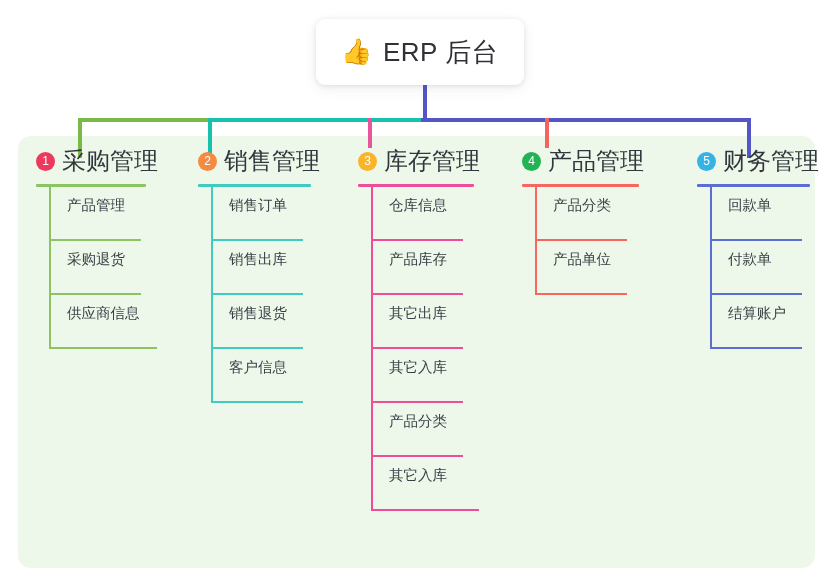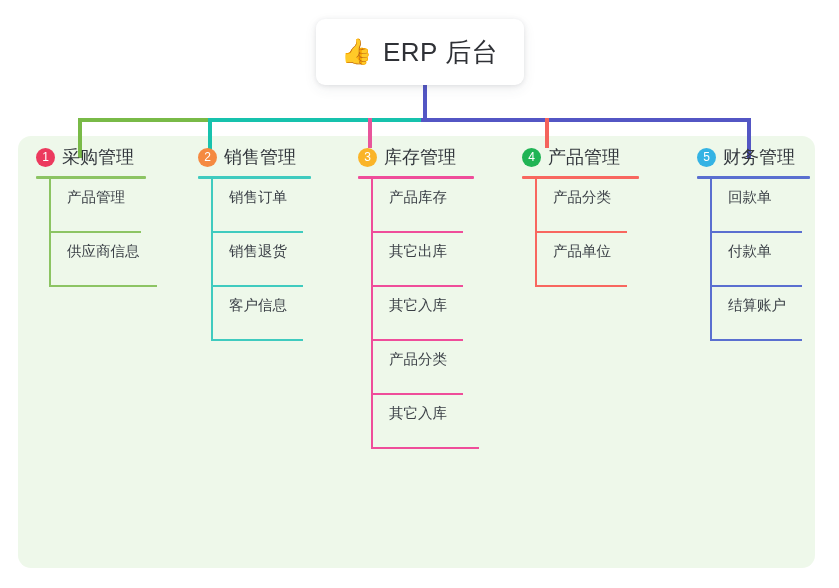--- a/index.html
+++ b/index.html
@@ -122,21 +122,21 @@
     height: 19px;
     border-radius: 50%;
     color: #ffffff;
     font-size: 12px;
     line-height: 19px;
     text-align: center;
     flex: 0 0 auto;
     font-family: "Liberation Sans", sans-serif;
   }
   .col-title {
-    font-size: 18px;
+    font-size: 24px;
     color: #33373d;
   }
   .col-rule {
     height: 3px;
     border-radius: 1px;
   }
 
   .items {
     margin-left: 13px;
     padding-top: 0;
@@ -199,20 +199,25 @@
   </div>
   <div class="col-rule" style="background: rgb(140, 196, 99); width: 110px;"></div>
   <div class="items">
       <div class="item">
         <span class="rail" style="background: rgb(140, 196, 99);"></span>
         <span class="underline" style="background: rgb(140, 196, 99); width: 92px;"></span>
         <span class="item-label">产品管理</span>
       </div>
       <div class="item">
         <span class="rail" style="background: rgb(140, 196, 99);"></span>
+        <span class="underline" style="background: rgb(140, 196, 99); width: 92px;"></span>
+        <span class="item-label">采购退货</span>
+      </div>
+      <div class="item">
+        <span class="rail" style="background: rgb(140, 196, 99);"></span>
         <span class="underline" style="background: rgb(140, 196, 99); width: 108px;"></span>
         <span class="item-label">供应商信息</span>
       </div>
     </div>
 </div>
 
 <div class="column" id="col-2">
   <div class="col-head">
     <span class="badge" style="background: rgb(245, 138, 65);">2</span>
     <span class="col-title">销售管理</span>
@@ -220,40 +225,50 @@
   <div class="col-rule" style="background: rgb(63, 203, 191); width: 113px;"></div>
   <div class="items">
       <div class="item">
         <span class="rail" style="background: rgb(63, 203, 191);"></span>
         <span class="underline" style="background: rgb(63, 203, 191); width: 92px;"></span>
         <span class="item-label">销售订单</span>
       </div>
       <div class="item">
         <span class="rail" style="background: rgb(63, 203, 191);"></span>
         <span class="underline" style="background: rgb(63, 203, 191); width: 92px;"></span>
+        <span class="item-label">销售出库</span>
+      </div>
+      <div class="item">
+        <span class="rail" style="background: rgb(63, 203, 191);"></span>
+        <span class="underline" style="background: rgb(63, 203, 191); width: 92px;"></span>
         <span class="item-label">销售退货</span>
       </div>
       <div class="item">
         <span class="rail" style="background: rgb(63, 203, 191);"></span>
         <span class="underline" style="background: rgb(63, 203, 191); width: 92px;"></span>
         <span class="item-label">客户信息</span>
       </div>
     </div>
 </div>
 
 <div class="column" id="col-3">
   <div class="col-head">
     <span class="badge" style="background: rgb(250, 180, 41);">3</span>
     <span class="col-title">库存管理</span>
   </div>
   <div class="col-rule" style="background: rgb(239, 77, 154); width: 116px;"></div>
   <div class="items">
       <div class="item">
         <span class="rail" style="background: rgb(239, 77, 154);"></span>
         <span class="underline" style="background: rgb(239, 77, 154); width: 92px;"></span>
+        <span class="item-label">仓库信息</span>
+      </div>
+      <div class="item">
+        <span class="rail" style="background: rgb(239, 77, 154);"></span>
+        <span class="underline" style="background: rgb(239, 77, 154); width: 92px;"></span>
         <span class="item-label">产品库存</span>
       </div>
       <div class="item">
         <span class="rail" style="background: rgb(239, 77, 154);"></span>
         <span class="underline" style="background: rgb(239, 77, 154); width: 92px;"></span>
         <span class="item-label">其它出库</span>
       </div>
       <div class="item">
         <span class="rail" style="background: rgb(239, 77, 154);"></span>
         <span class="underline" style="background: rgb(239, 77, 154); width: 92px;"></span>

